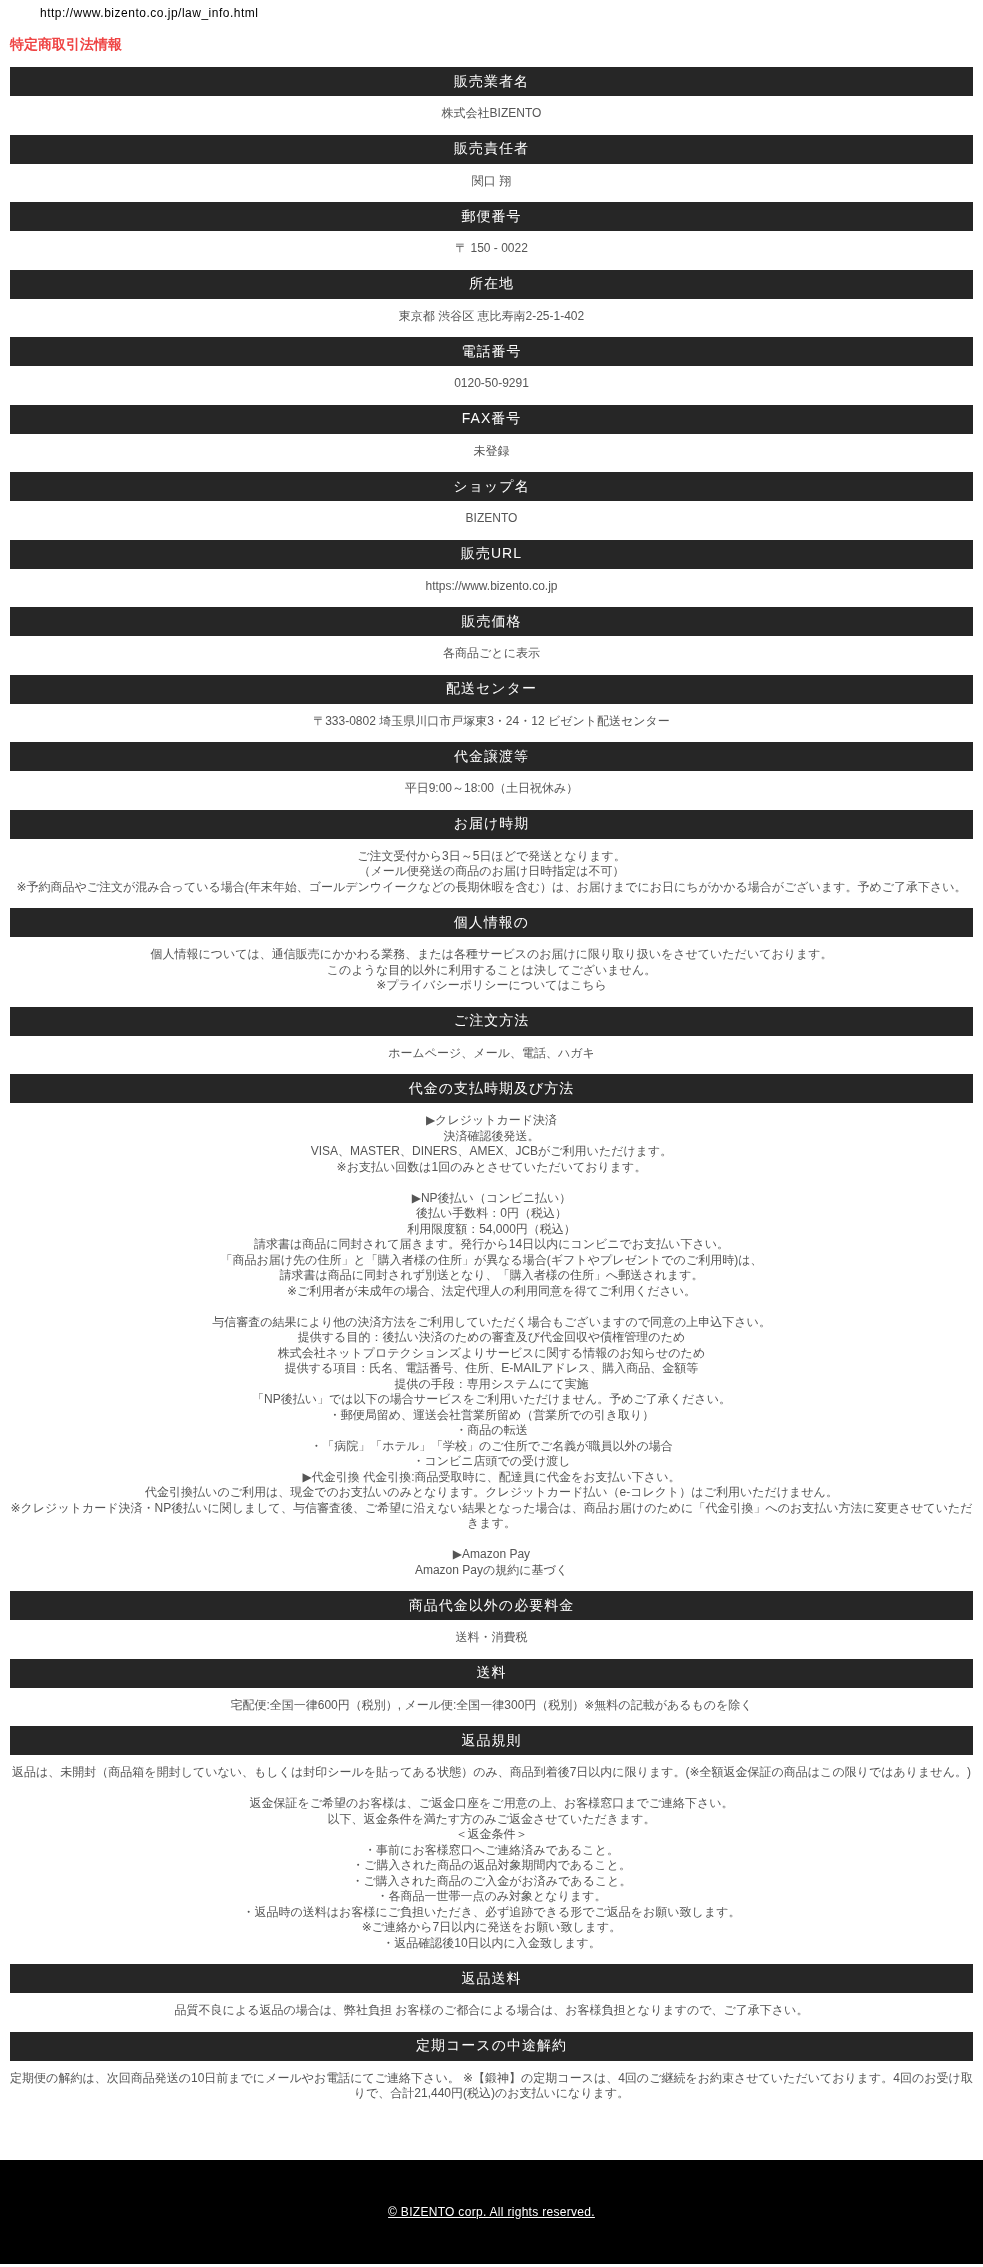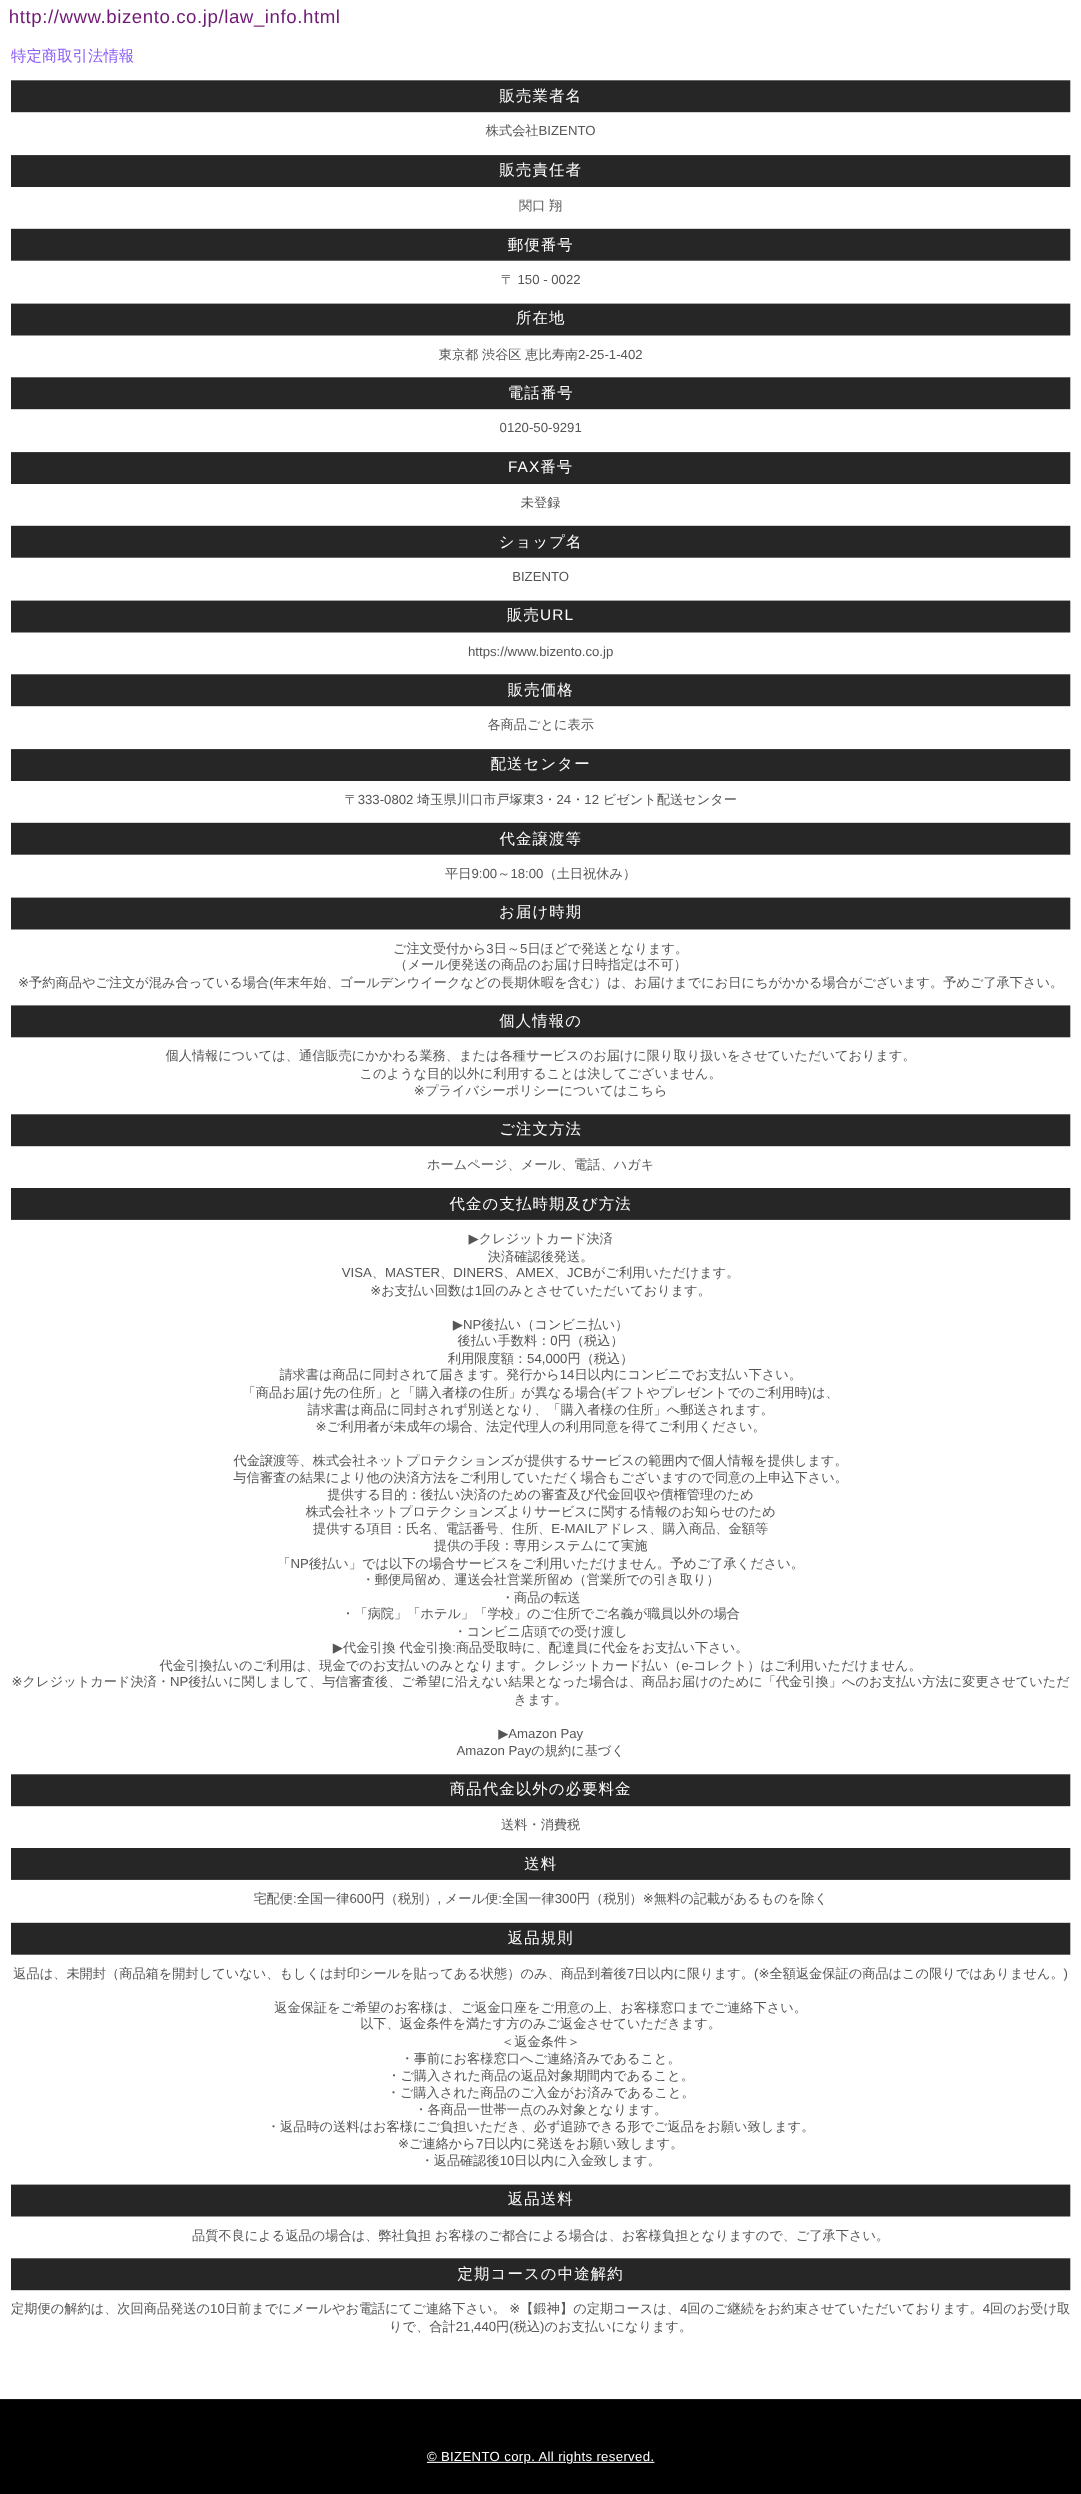--- a/index.html
+++ b/index.html
@@ -8,29 +8,30 @@
     background: #ffffff;
     font-family: "Liberation Sans", "DejaVu Sans", sans-serif;
   }
   .page {
     width: 983px;
     margin: 0 auto;
     background: #ffffff;
   }
   .url-caption {
     padding: 6px 0 0 8px;
-    font-size: 17px;
-    color: #701a75;
+    font-size: 12px;
+    color: #000000;
     letter-spacing: 0.5px;
+    margin-left: 32px;
   }
   .page-title {
     margin: 16px 10px 0 10px;
     font-size: 14px;
-    font-weight: normal;
-    color: #8b5cf6;
+    font-weight: bold;
+    color: #ef4444;
   }
   .section-bar {
     margin: 13px 10px 0 10px;
     height: 29px;
     background: var(--bar-bg, #262626);
     color: #ffffff;
     font-size: 14px;
     letter-spacing: 1px;
     display: flex;
     align-items: center;
@@ -139,21 +140,20 @@
         <div class="line">※お支払い回数は1回のみとさせていただいております。</div>
         <div class="line"></div>
         <div class="line">▶NP後払い（コンビニ払い）</div>
         <div class="line">後払い手数料：0円（税込）</div>
         <div class="line">利用限度額：54,000円（税込）</div>
         <div class="line">請求書は商品に同封されて届きます。発行から14日以内にコンビニでお支払い下さい。</div>
         <div class="line">「商品お届け先の住所」と「購入者様の住所」が異なる場合(ギフトやプレゼントでのご利用時)は、</div>
         <div class="line">請求書は商品に同封されず別送となり、「購入者様の住所」へ郵送されます。</div>
         <div class="line">※ご利用者が未成年の場合、法定代理人の利用同意を得てご利用ください。</div>
         <div class="line"></div>
-        <div class="line">代金譲渡等、株式会社ネットプロテクションズが提供するサービスの範囲内で個人情報を提供します。</div>
         <div class="line">与信審査の結果により他の決済方法をご利用していただく場合もございますので同意の上申込下さい。</div>
         <div class="line">提供する目的：後払い決済のための審査及び代金回収や債権管理のため</div>
         <div class="line">株式会社ネットプロテクションズよりサービスに関する情報のお知らせのため</div>
         <div class="line">提供する項目：氏名、電話番号、住所、E-MAILアドレス、購入商品、金額等</div>
         <div class="line">提供の手段：専用システムにて実施</div>
         <div class="line">「NP後払い」では以下の場合サービスをご利用いただけません。予めご了承ください。</div>
         <div class="line">・郵便局留め、運送会社営業所留め（営業所での引き取り）</div>
         <div class="line">・商品の転送</div>
         <div class="line">・「病院」「ホテル」「学校」のご住所でご名義が職員以外の場合</div>
         <div class="line">・コンビニ店頭での受け渡し</div>

